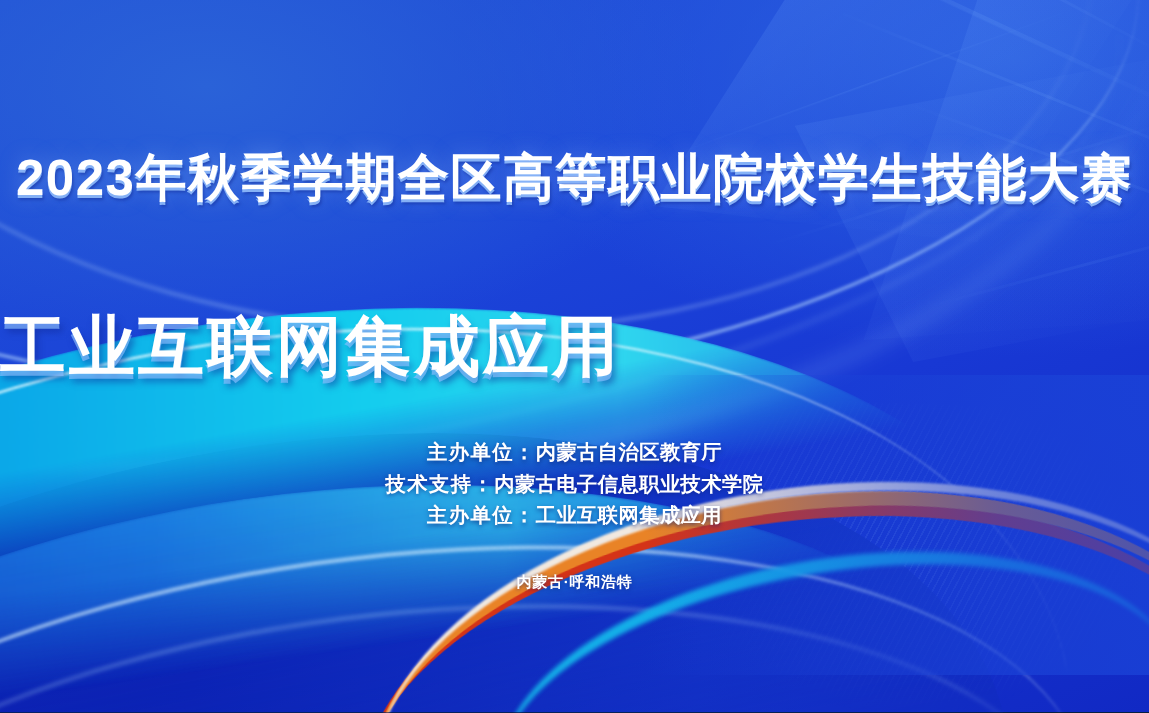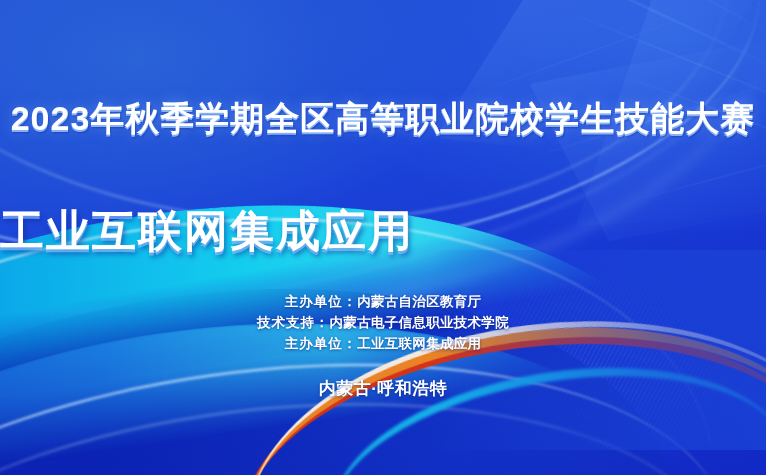--- a/index.html
+++ b/index.html
@@ -269,21 +269,21 @@
   }
   .org-line { white-space: nowrap; }
   .org-label { letter-spacing: 1px; }
 
   .footer-block {
     position: absolute;
     left: 0; right: 0;
     top: 377px;
     text-align: center;
     color: #ffffff;
-    font-size: 17px;
+    font-size: 10px;
     font-weight: bold;
     line-height: 23px;
     letter-spacing: 0.5px;
     text-shadow: 0 1px 3px rgba(10,30,120,0.6);
   }
   .footer-line { white-space: nowrap; }
 </style>
 </head>
 <body>
 

